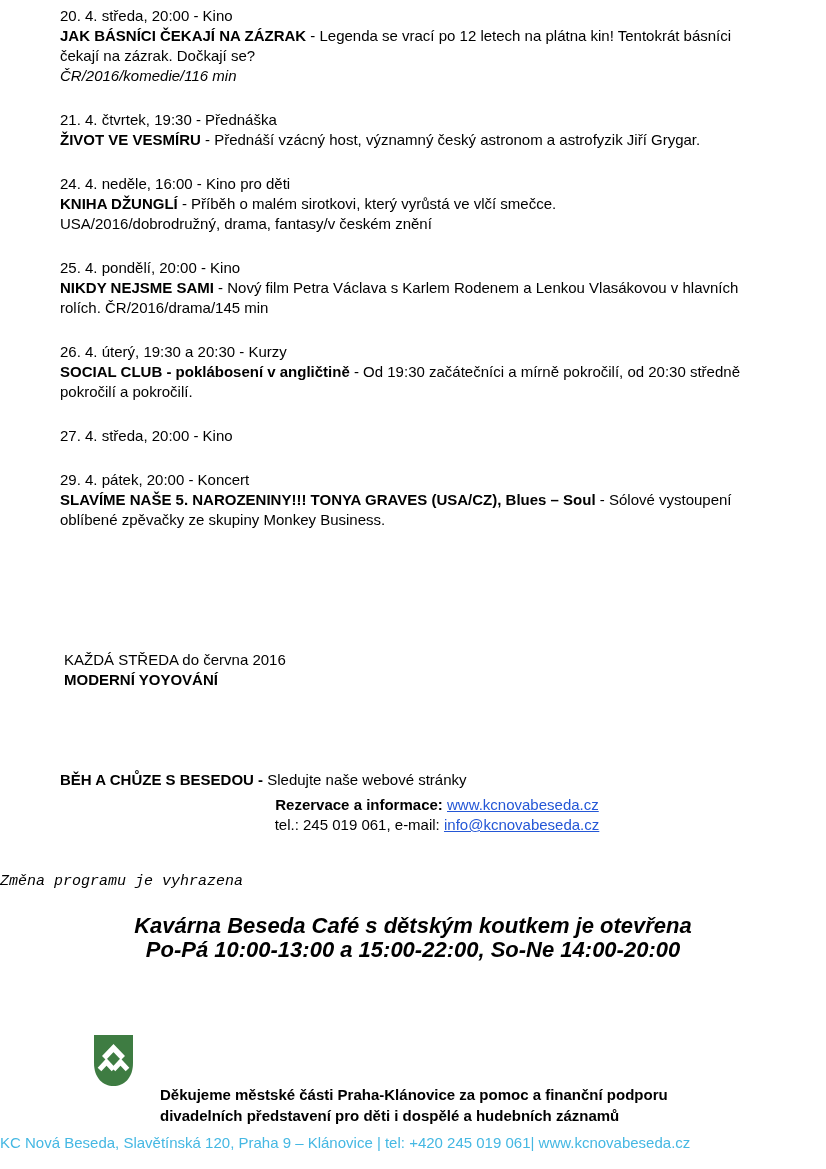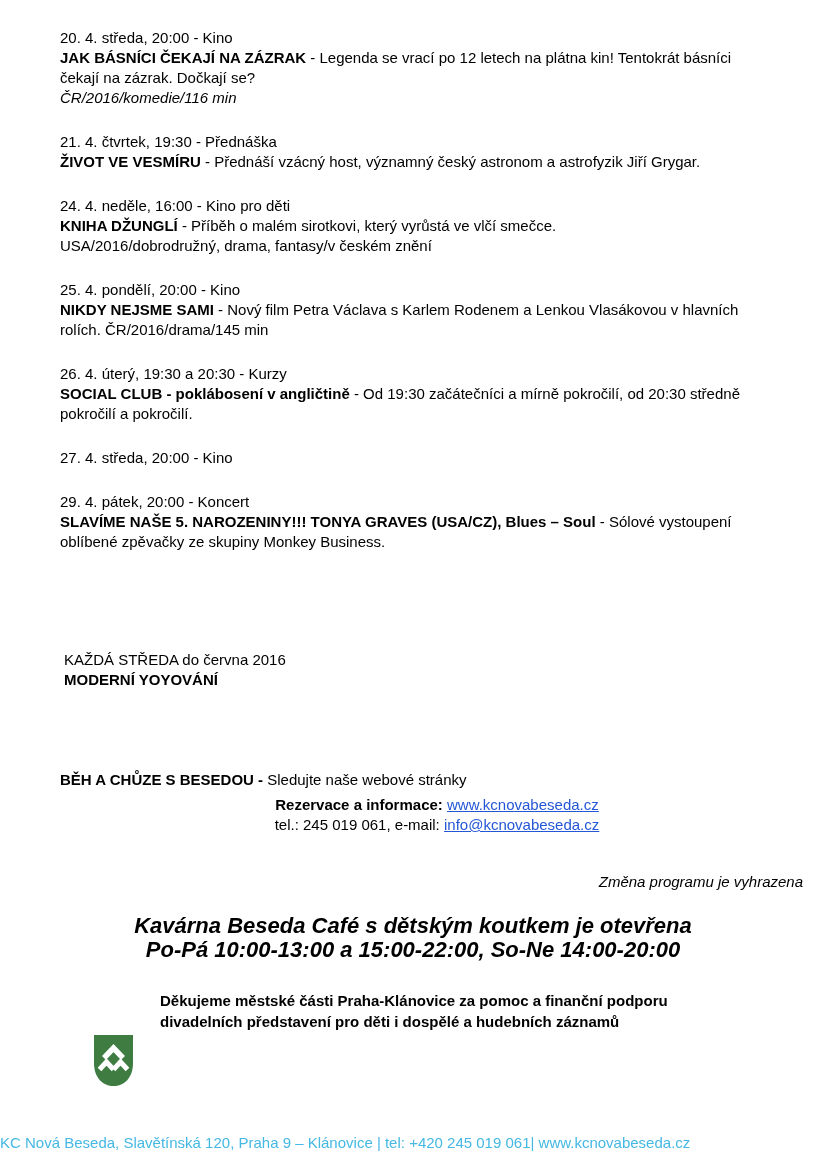--- a/index.html
+++ b/index.html
@@ -9,46 +9,46 @@
   }
   html,body{margin:0;padding:0;background:#fff;}
   .page{
     position:relative;
     width:826px;height:1169px;
     background:#fff;
     font-family:"Liberation Sans",sans-serif;
     font-size:15px;line-height:20px;color:#000;
     overflow:hidden;
   }
-  .events{position:absolute;top:28px;left:60px;width:712px;}
+  .events{position:absolute;top:6px;left:60px;width:712px;}
   .event{margin:0 0 24px 0;}
   .event p{margin:0;}
   .event .meta{font-style:normal;}
   .event .meta.it{font-style:italic;}
   strong{font-weight:bold;}
   .recurring{position:absolute;top:650px;left:64px;width:712px;}
   .run-club{position:absolute;top:770px;left:60px;width:712px;}
   .contact{
     position:absolute;top:795px;left:0;width:826px;
     text-align:center;transform:translateX(24px);
   }
   .contact a{color:var(--link-blue);text-decoration:underline;cursor:pointer;}
   .note{
     position:absolute;top:872px;left:0;width:803px;
-    text-align:right;font-style:italic;
+    text-align:left;font-style:italic;font-family:Liberation Mono, monospace;
   }
   .cafe{
     position:absolute;top:914px;left:0;width:826px;
     text-align:center;font-weight:bold;font-style:italic;
     font-size:22px;line-height:24px;
   }
   .sponsor-logo{position:absolute;top:1033px;left:92px;width:43px;height:55px;}
   .sponsor-logo svg{display:block;width:43px;height:55px;}
   .sponsor-text{
-    position:absolute;top:990px;left:160px;width:584px;
+    position:absolute;top:1084px;left:160px;width:584px;
     font-weight:bold;line-height:21px;
   }
   .footer{
     position:absolute;top:1133px;left:0;width:826px;
     text-align:left;color:var(--footer-cyan);
   }
 </style>
 </head>
 <body>
 

